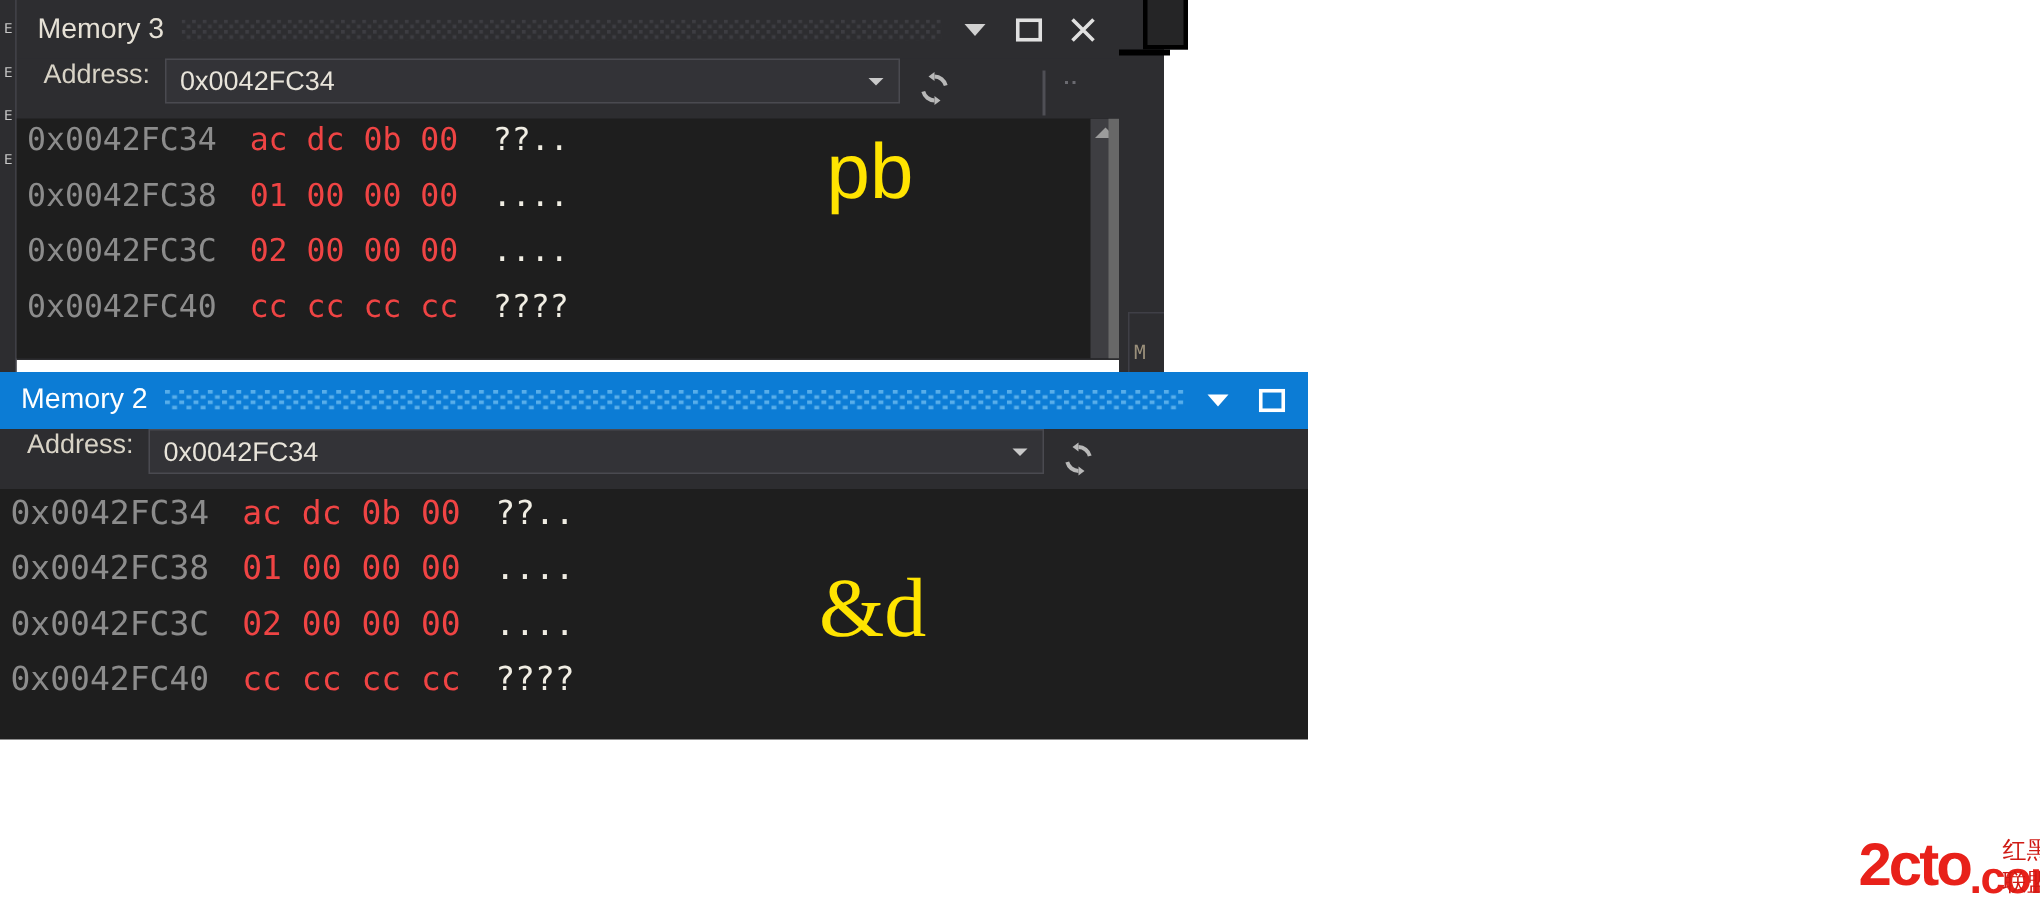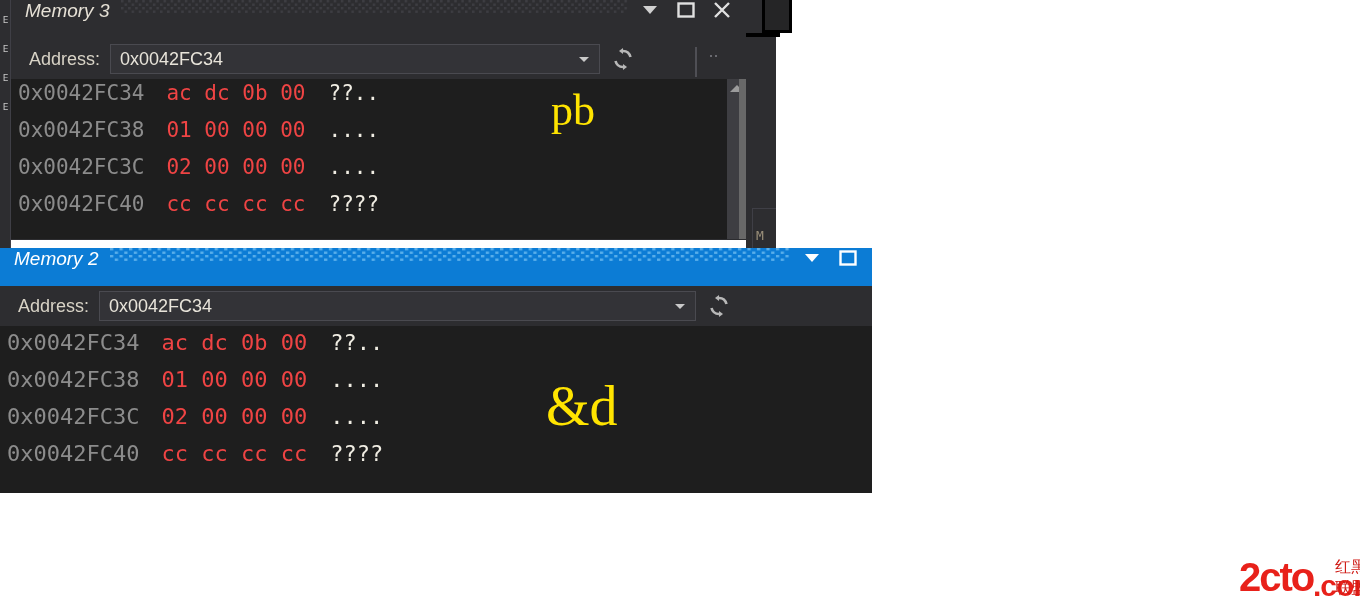--- a/index.html
+++ b/index.html
@@ -94,23 +94,22 @@
   
   .memwin {
     position: absolute;
     box-sizing: border-box;
     background: #2d2d30;
   }
   .memwin-title {
     position: relative;
     height: 39px;
     display: flex;
-    align-items: flex-start;
-    box-sizing: border-box;
-    font-style: italic;
+    align-items: center;
+    box-sizing: border-box;
   }
   .memwin-title-text {
     font-family: "Liberation Sans", sans-serif;
     font-size: 19px;
     white-space: nowrap;
     padding-left: 14px;
   }
   .grip {
     flex: 1 1 auto;
     height: 14px;
@@ -131,21 +130,20 @@
     display: flex;
     align-items: center;
     justify-content: center;
   }
 
   
   .addrbar {
     position: relative;
     height: 40px;
     display: flex;
-    align-items: center;
     box-sizing: border-box;
   }
   .addr-label {
     font-family: "Liberation Sans", sans-serif;
     font-size: 18px;
     color: #d8d3c6;
     padding-left: 18px;
     padding-right: 10px;
     white-space: nowrap;
   }
@@ -420,21 +418,21 @@
         <span class="hex-ascii">....</span>
       </div>
       <div class="hexrow" style="position:absolute;left:7px;top:113px;font-size:21px;">
         <span class="hex-addr">0x0042FC40</span>
         <span style="display:inline-block;width:22px"></span>
         <span class="hex-bytes">cc cc cc cc</span>
         <span style="display:inline-block;width:23px"></span>
         <span class="hex-ascii">????</span>
       </div>
 
-      <div class="annot" style="left:540px;top:6px;font-size:44px;font-family:Liberation Serif, serif;">pb</div>
+      <div class="annot" style="left:540px;top:6px;font-size:52px;font-family:Liberation Sans, sans-serif;">pb</div>
 
       <div class="vscroll">
         <div class="vscroll-up"></div>
         <div class="vscroll-thumb"></div>
       </div>
     </div>
   </div>
 
   <div class="memwin" id="mem2">
 

